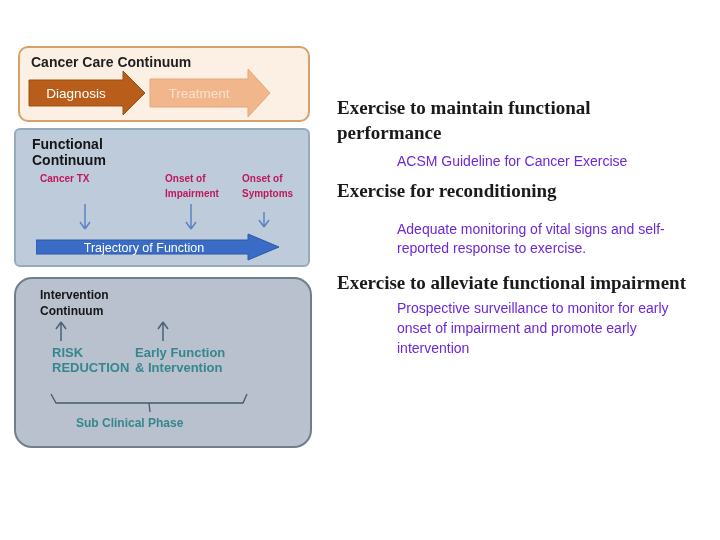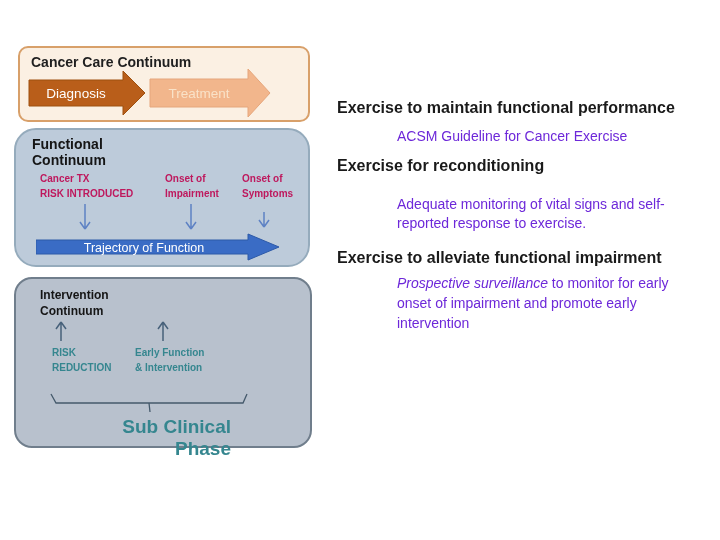--- a/index.html
+++ b/index.html
@@ -7,50 +7,50 @@
     width:720px;height:540px;background:#ffffff;position:relative;overflow:hidden;
     font-family:"Liberation Sans",sans-serif;color:#1a1a1a;
   }
   .box{position:absolute;border-style:solid;border-width:2px;box-sizing:border-box;}
   
   #box-care{left:18px;top:46px;width:292px;height:76px;border-radius:10px;
     background:#FBF0E3;border-color:#D8A06A;}
   #box-care .title{position:absolute;left:11px;top:6px;font-size:14px;font-weight:bold;color:#1f1f1f;}
   #care-arrows{position:absolute;left:8px;top:20px;}
   
-  #box-func{left:14px;top:128px;width:296px;height:139px;border-radius:22px;
+  #box-func{left:14px;top:128px;width:296px;height:139px;border-radius:6px;
     background:#BDCBDA;border-color:#95ABBC;}
   #box-func .title{position:absolute;left:16px;top:6px;font-size:14px;font-weight:bold;line-height:16px;color:#151515;}
   .milestone{position:absolute;font-size:10px;font-weight:bold;line-height:15px;color:#be185d;}
   #ms-0{left:24px;top:41px;}
   #ms-1{left:149px;top:41px;}
   #ms-2{left:226px;top:41px;}
   #func-arrows{position:absolute;left:0;top:0;}
   #traj-arrow{position:absolute;left:20px;top:103px;}
   
   #box-int{left:14px;top:277px;width:298px;height:171px;border-radius:18px;
     background:#B8C1CD;border-color:#707E8C;}
   #box-int .title{position:absolute;left:24px;top:8px;font-size:12px;font-weight:bold;line-height:16px;color:#151515;}
-  .strategy{position:absolute;font-size:10px;font-weight:bold;line-height:15px;color:#35868F;}
+  .strategy{position:absolute;font-size:13px;font-weight:bold;line-height:15px;color:#35868F;}
   #st-0{left:36px;top:66px;}
   #st-1{left:119px;top:66px;}
   #int-arrows{position:absolute;left:0;top:0;}
-  #bracket-label{position:absolute;left:60px;top:137px;width:155px;text-align:right;
-    font-size:19px;font-weight:bold;color:#35868F;}
+  #bracket-label{position:absolute;left:60px;top:137px;width:155px;text-align:left;
+    font-size:12px;font-weight:bold;color:#35868F;}
   
   #right-panel{position:absolute;left:337px;top:95px;width:360px;}
-  .r-head{font-size:16px;font-weight:bold;line-height:25px;color:#1a1a1a;margin:0;}
+  .r-head{font-size:19px;font-weight:bold;line-height:25px;color:#1a1a1a;margin:0;font-family:Liberation Serif, serif;}
   .r-item{font-size:14px;line-height:19px;color:#6d28d9;margin-left:60px;width:300px;}
   #sub-0{margin-top:7px;}
   #head-1{margin-top:7px;}
   #sub-1a{margin-top:12px;}
   #sub-1b{margin-top:17px;}
   #head-2{margin-top:12px;}
   #sub-2{margin-top:3px;line-height:20px;}
-  .italic-lead{font-style:italic;}
+  .italic-lead{}
   svg text{font-family:"Liberation Sans",sans-serif;}
 </style>
 </head>
 <body>
 
 <div class="box" id="box-care">
   <div class="title">Cancer Care Continuum</div>
   <svg id="care-arrows" width="256" height="52" viewBox="0 0 256 52">
     <polygon points="1,12 95,12 95,3 117,25 95,47 95,38 1,38" fill="#B95E1A" stroke="#9E500F" stroke-width="1"></polygon>
     <text x="48" y="30" text-anchor="middle" font-size="13.5" fill="#FFFFFF">Diagnosis</text>
@@ -59,21 +59,20 @@
   </svg>
 </div>
 
 <div class="box" id="box-func">
   <div class="title">
     <div>Functional</div>
     <div>Continuum</div>
   </div>
   <div class="milestone" id="ms-0">
     <div>Cancer TX</div>
-    <div>RISK INTRODUCED</div>
   </div>
   <div class="milestone" id="ms-1">
     <div>Onset of</div>
     <div>Impairment</div>
   </div>
   <div class="milestone" id="ms-2">
     <div>Onset of</div>
     <div>Symptoms</div>
   </div>
   <svg id="func-arrows" width="292" height="135" viewBox="0 0 292 135">

